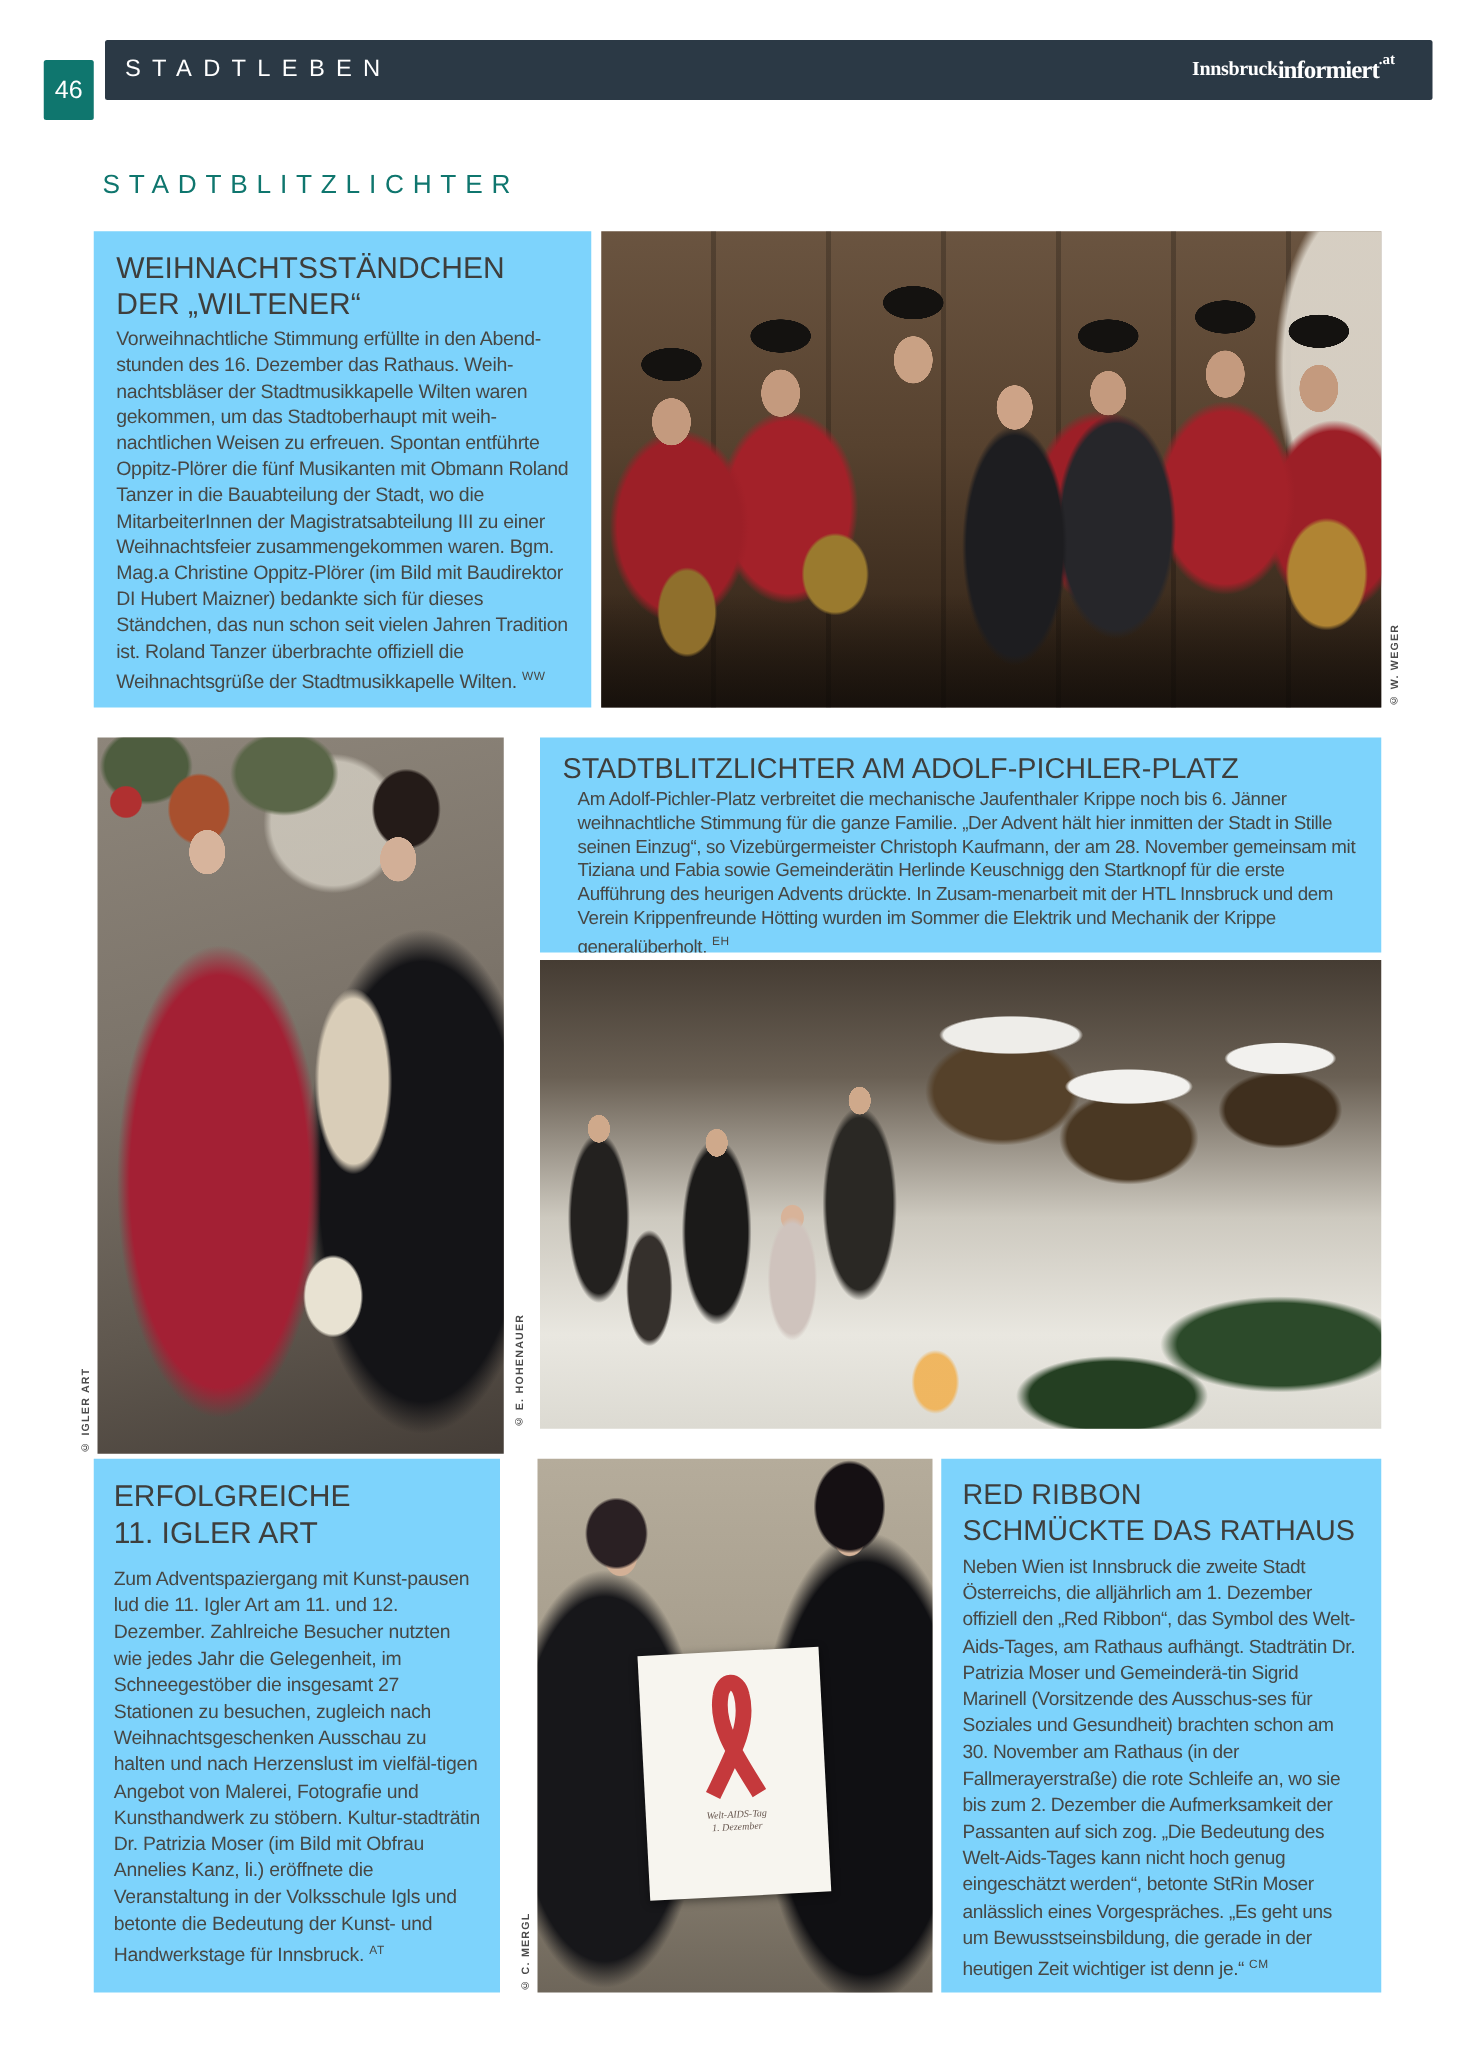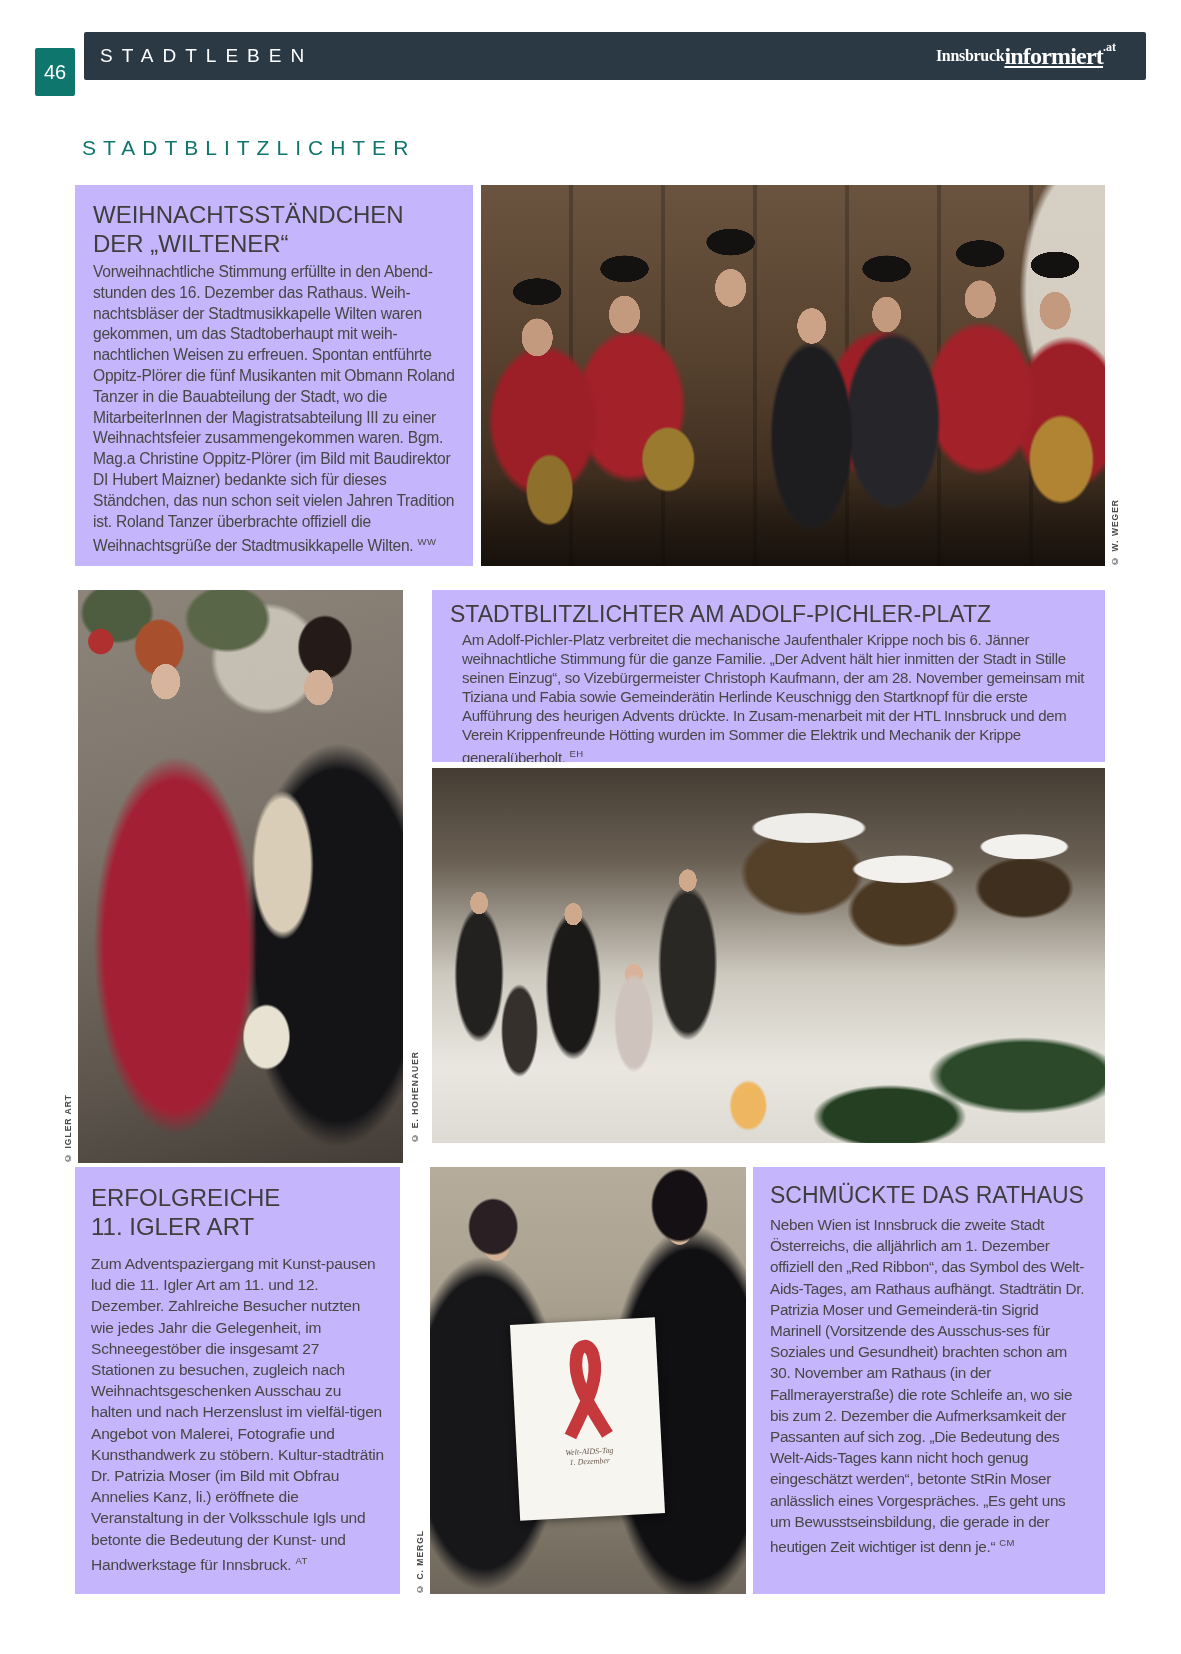--- a/index.html
+++ b/index.html
@@ -9,28 +9,28 @@
   
   .pagenum{position:absolute;left:35px;top:32px;width:40px;height:48px;
            background:#0f766e;color:#fff;display:flex;align-items:center;justify-content:center;
            font-size:20px;border-radius:2px;margin-top:16px;}
   .headbar{position:absolute;left:84px;top:32px;width:1062px;height:48px;background:#2b3945;
            border-radius:2px;display:flex;align-items:center;justify-content:space-between;
            padding:0 30px 0 16px;box-sizing:border-box;}
   .section-title{color:#ffffff;font-size:19px;letter-spacing:9px;}
   .brand{display:flex;align-items:center;color:#fff;font-family:"Liberation Serif",serif;font-weight:bold;}
   .brand-a{font-size:16px;letter-spacing:-0.3px;}
-  .brand-b{font-size:24px;letter-spacing:-0.8px;line-height:1;text-decoration:underline;}
+  .brand-b{font-size:20px;letter-spacing:-0.8px;line-height:1;}
   .brand-c{font-size:12px;position:relative;top:-9px;}
 
   
   .kicker{position:absolute;left:82px;top:136px;font-size:21px;letter-spacing:7px;color:#0f766e;}
 
   
-  .box{position:absolute;background:#c4b5fd;box-sizing:border-box;color:#474744;}
+  .box{position:absolute;background:#7dd3fc;box-sizing:border-box;color:#474744;}
   .box h2{margin:0 0 4px 0;font-weight:normal;color:#3e3e3c;}
   .box h2 .tl{display:block;}
   .box p{margin:0;}
   sup.ini{font-size:9.5px;letter-spacing:.5px;color:#55555
 2;}
 
   .box1{left:75px;top:185px;width:398px;height:381px;padding:15px 18px;}
   .box1 h2{font-size:24px;line-height:29px;}
   .box1 p{font-size:15.6px;line-height:20.8px;letter-spacing:-0.25px;}
 
@@ -205,18 +205,19 @@
         <div>1. Dezember</div>
       </div>
     </div>
   </div>
   <div class="credit" style="left:412px;top:1167px;height:427px">
     <span class="vtext">© C. MERGL</span>
   </div>
 
   <div class="box box4">
     <h2>
+      <span class="tl">RED RIBBON</span>
       <span class="tl">SCHMÜCKTE DAS RATHAUS</span>
     </h2>
     <p><span>Neben Wien ist Innsbruck die zweite Stadt Österreichs, die alljährlich am 1. Dezember offiziell den „Red Ribbon“, das Symbol des Welt-Aids-Tages, am Rathaus aufhängt. Stadträtin Dr. Patrizia Moser und Gemeinderä-tin Sigrid Marinell (Vorsitzende des Ausschus-ses für Soziales und Gesundheit) brachten schon am 30. November am Rathaus (in der Fallmerayerstraße) die rote Schleife an, wo sie bis zum 2. Dezember die Aufmerksamkeit der Passanten auf sich zog. „Die Bedeutung des Welt-Aids-Tages kann nicht hoch genug eingeschätzt werden“, betonte StRin Moser anlässlich eines Vorgespräches. „Es geht uns um Bewusstseinsbildung, die gerade in der heutigen Zeit wichtiger ist denn je.“</span> <sup class="ini">CM</sup></p>
   </div>
 
 </div>
 
 </body></html>

